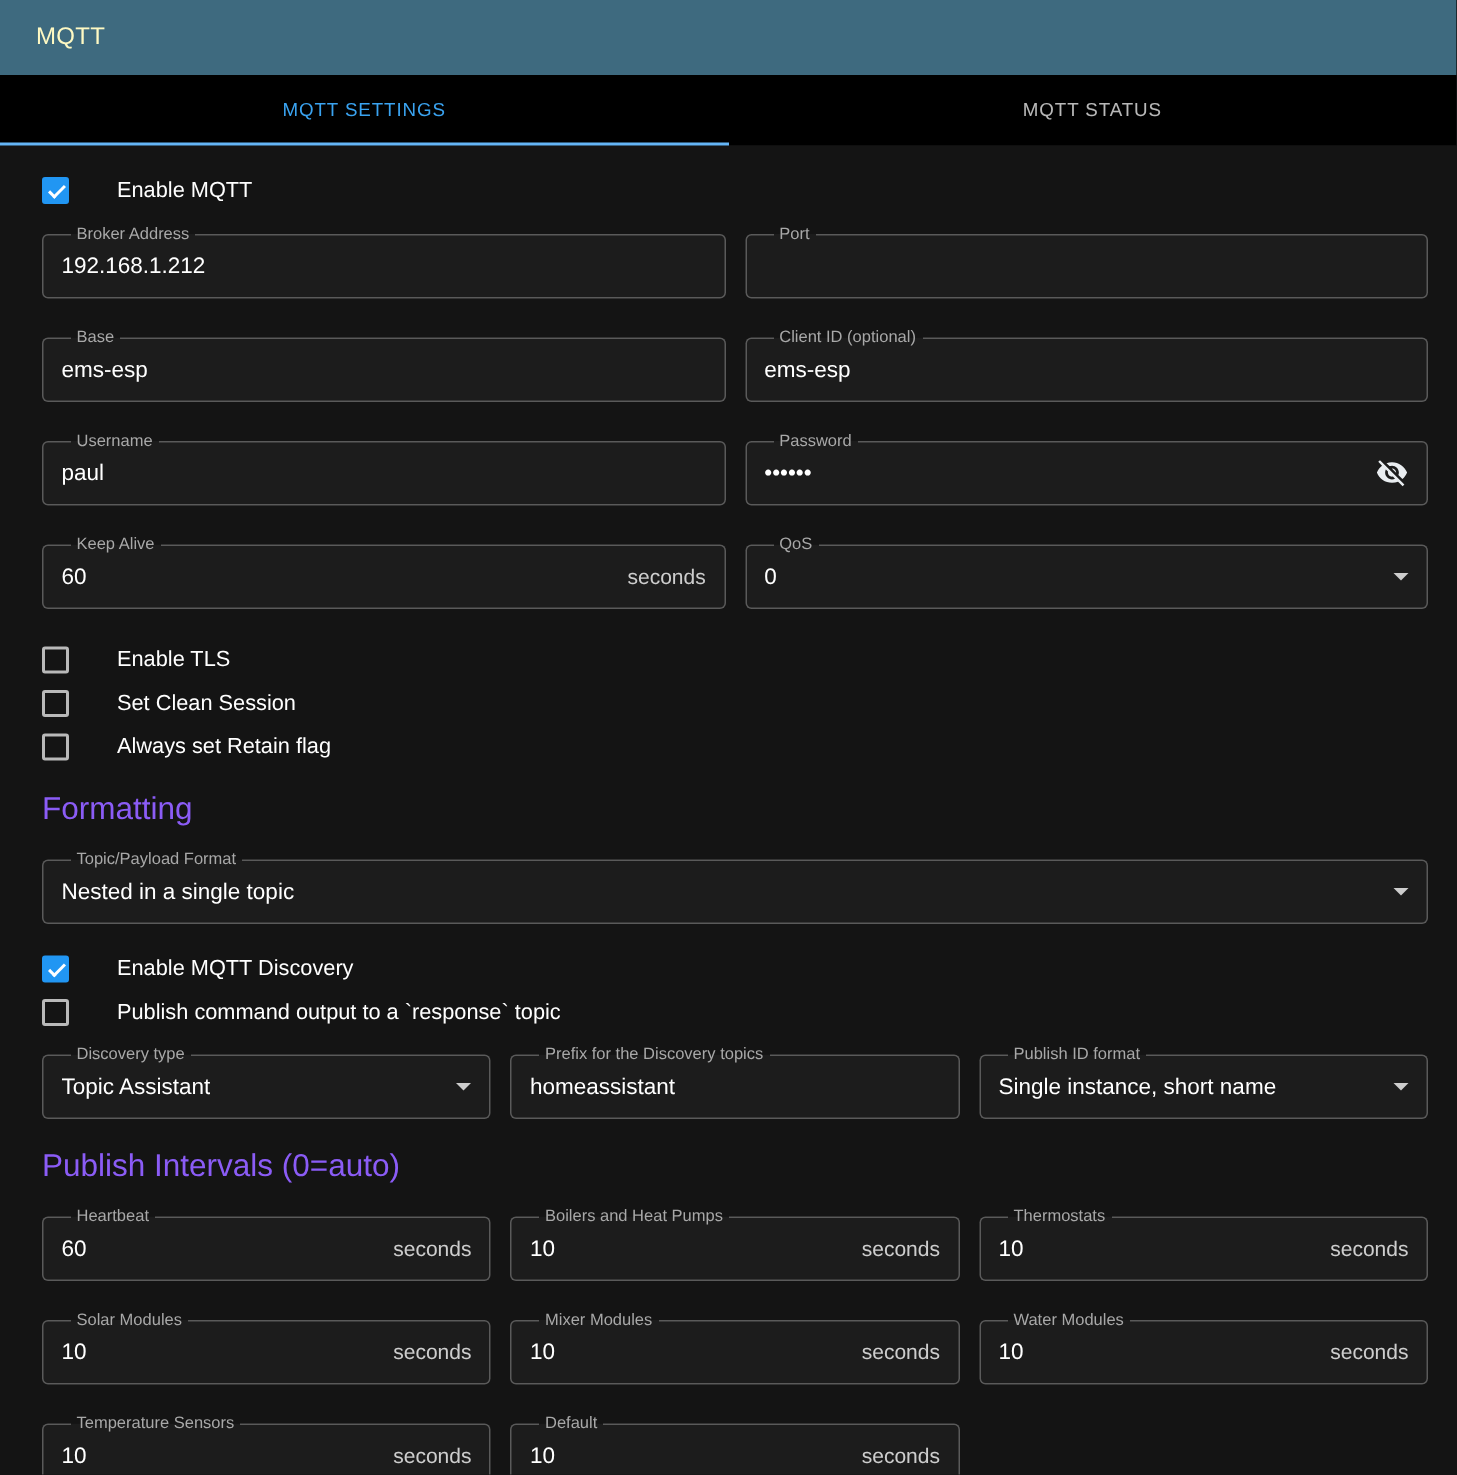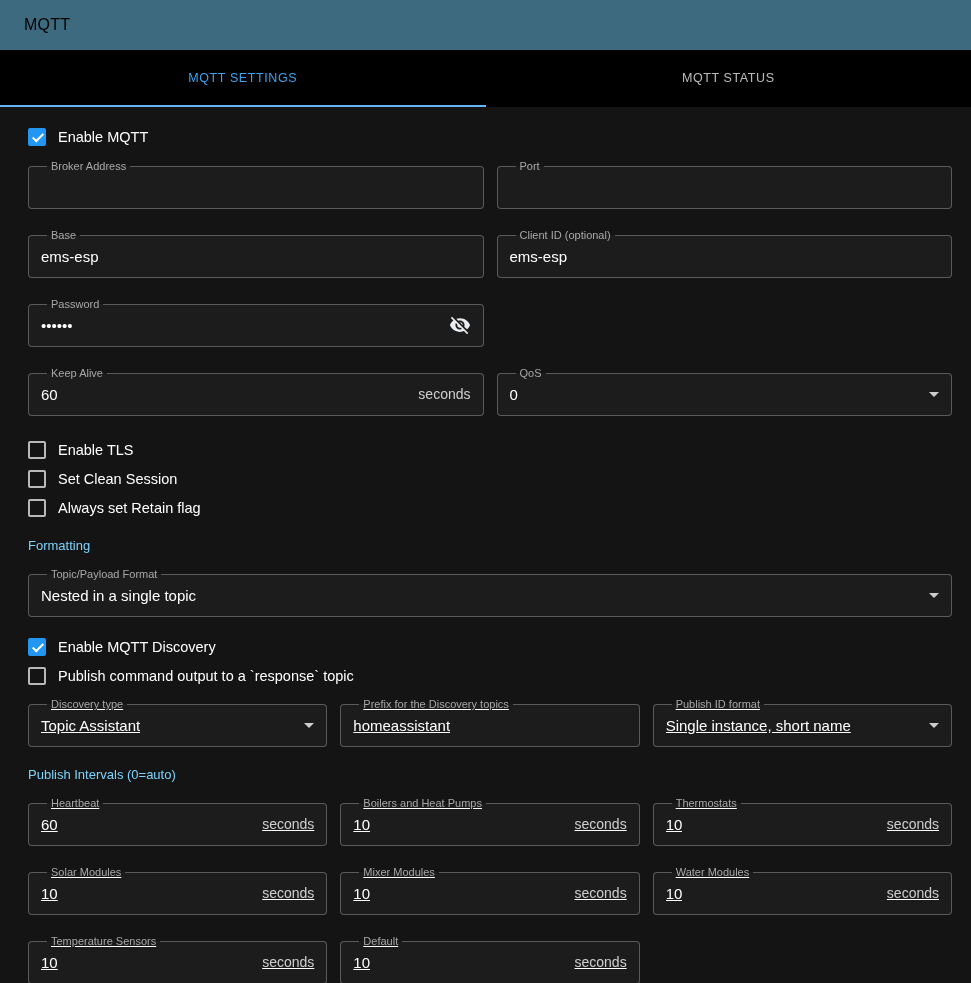--- a/index.html
+++ b/index.html
@@ -11,42 +11,42 @@
     color: #fff;
     overflow: hidden;
   }
   
   .appbar {
     height: 50px;
     background: #3e6a7f;
     display: flex; align-items: center;
     padding-left: 24px;
   }
-  .app-title { font-size: 16px; font-weight: 500; letter-spacing: .2px; color: #000000; }
-
-  
-  .tabs { height: 57px; background: #000; display: flex; }
+  .app-title { font-size: 16px; font-weight: 500; letter-spacing: .2px; color: #fef9c3; }
+
+  
+  .tabs { height: 47px; background: #000; display: flex; }
   .tab {
     flex: 1;
     display: flex; align-items: center; justify-content: center;
     font-size: 12.5px; font-weight: 500; letter-spacing: .6px;
     color: rgba(255,255,255,.72);
     border-bottom: 2px solid transparent;
     cursor: pointer; text-transform: uppercase;
   }
   .tab.active { color: #3aa3f0; border-bottom-color: #64b5f6; }
 
   
   .content { padding: 15px 19px 16px 28px; background: #141414; }
 
   
   .check-row {
     display: flex; align-items: center;
     padding: 5px 0; margin: 1px 0;
-    width: fit-content; cursor: pointer;
+    width: fit-content; cursor: pointer; gap: 20px;
   }
   .cb {
     width: 18px; height: 18px; flex: 0 0 18px;
     border: 2px solid rgba(255,255,255,.7);
     border-radius: 2px;
     margin-right: 12px;
     position: relative;
     background: transparent;
   }
   .cb.checked { background: #2196f3; border-color: #2196f3; }
@@ -84,25 +84,25 @@
     width: 0; height: 0;
     border-left: 5px solid transparent;
     border-right: 5px solid transparent;
     border-top: 5.5px solid rgba(255,255,255,.78);
   }
   .eye-icon { margin-left: auto; display: flex; align-items: center; cursor: pointer; }
   .eye-icon svg { width: 22px; height: 22px; fill: #e9edf0; }
 
   
   .row2 { display: grid; grid-template-columns: 1fr 1fr; column-gap: 13px; margin-bottom: 20px; }
-  .row3 { display: grid; grid-template-columns: 1fr 1fr 1fr; column-gap: 13px; margin-bottom: 20px; text-decoration: underline; }
+  .row3 { display: grid; grid-template-columns: 1fr 1fr 1fr; column-gap: 13px; margin-bottom: 20px; }
   .first-field-row { margin-top: 9px; }
   .section-heading {
-    color: #7dd3fc;
-    font-size: 13px; font-weight: 400;
+    color: #8b5cf6;
+    font-size: 21px; font-weight: 400;
     margin: 16px 0 15px 0;
   }
   .gap-sm { height: 7px; }
 </style>
 </head>
 <body>
 
 <div class="app">
 
   <header class="appbar">
@@ -117,20 +117,23 @@
   <main class="content">
 
     <label class="check-row">
       <span class="cb checked"></span>
       <span class="cb-label">Enable MQTT</span>
     </label>
 
     <div class="row2 first-field-row">
       <fieldset class="tf">
         <legend class="tf-label">Broker Address</legend>
+        <div class="tf-row">
+            <span class="tf-value">192.168.1.212</span>
+          </div>
       </fieldset>
       <fieldset class="tf">
         <legend class="tf-label">Port</legend>
       </fieldset>
     </div>
 
     <div class="row2">
       <fieldset class="tf">
         <legend class="tf-label">Base</legend>
         <div class="tf-row">
@@ -139,20 +142,26 @@
       </fieldset>
       <fieldset class="tf">
         <legend class="tf-label">Client ID (optional)</legend>
         <div class="tf-row">
             <span class="tf-value">ems-esp</span>
           </div>
       </fieldset>
     </div>
 
     <div class="row2">
+      <fieldset class="tf">
+        <legend class="tf-label">Username</legend>
+        <div class="tf-row">
+            <span class="tf-value">paul</span>
+          </div>
+      </fieldset>
       <fieldset class="tf">
         <legend class="tf-label">Password</legend>
         <div class="tf-row">
           <span class="tf-value">••••••</span>
           <span class="eye-icon">
             <svg viewBox="0 0 24 24">
                 <path d="M12 7c2.76 0 5 2.24 5 5 0 .65-.13 1.26-.36 1.83l2.92 2.92c1.51-1.26 2.7-2.89 3.43-4.75-1.73-4.39-6-7.5-11-7.5-1.4 0-2.74.25-3.98.7l2.16 2.16C10.74 7.13 11.35 7 12 7zM2 4.27l2.28 2.28.46.46C3.08 8.3 1.78 10.02 1 12c1.73 4.39 6 7.5 11 7.5 1.55 0 3.03-.3 4.38-.84l.42.42L19.73 22 21 20.73 3.27 3 2 4.27zM7.53 9.8l1.55 1.55c-.05.21-.08.43-.08.65 0 1.66 1.34 3 3 3 .22 0 .44-.03.65-.08l1.55 1.55c-.67.33-1.41.53-2.2.53-2.76 0-5-2.24-5-5 0-.79.2-1.53.53-2.2zm4.31-.78 3.15 3.15.02-.16c0-1.66-1.34-3-3-3l-.17.01z"></path>
               </svg>
           </span>
         </div>

